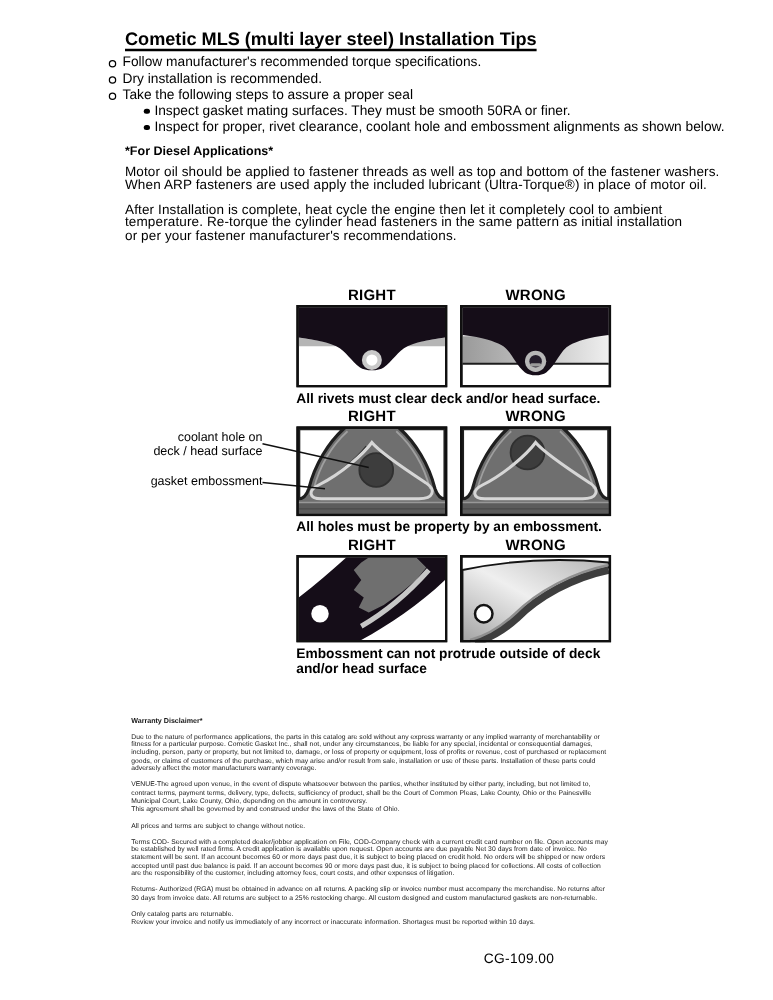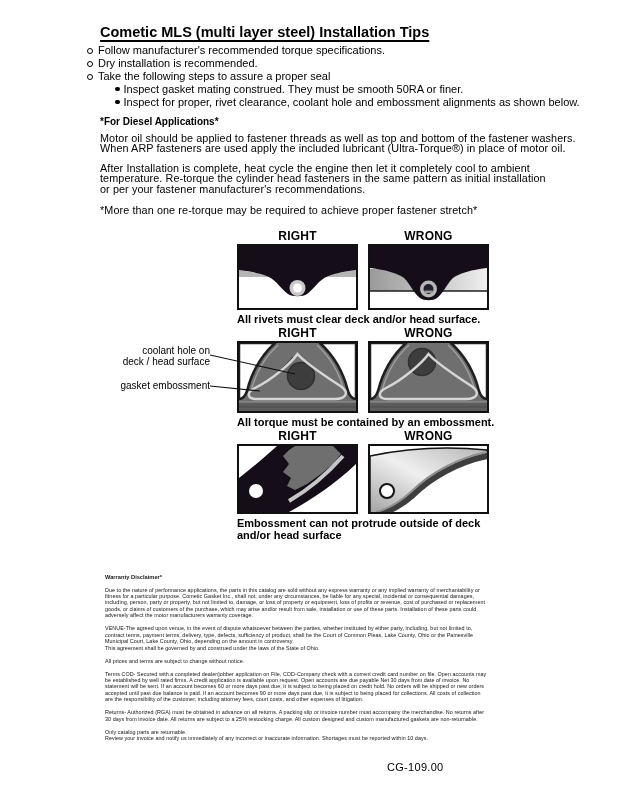--- a/index.html
+++ b/index.html
@@ -60,35 +60,34 @@
     <div class="tip-row">
       <span class="bullet-o"></span>
       <span>Dry installation is recommended.</span>
     </div>
     <div class="tip-row">
       <span class="bullet-o"></span>
       <span>Take the following steps to assure a proper seal</span>
     </div>
     <div class="tip-row sub">
       <span class="bullet-f"></span>
-      <span>Inspect gasket mating construed.  They must be smooth 50RA or finer.</span>
+      <span>Inspect gasket mating surfaces.  They must be smooth 50RA or finer.</span>
     </div>
     <div class="tip-row sub">
       <span class="bullet-f"></span>
       <span>Inspect for proper, rivet clearance, coolant hole and embossment alignments as shown below.</span>
     </div>
   </div>
 
   <div class="diesel-heading">*For Diesel Applications*</div>
   <div class="body-para para2">After Installation is complete, heat cycle the engine then let it completely cool to ambient
 temperature. Re-torque the cylinder head fasteners in the same pattern as initial installation
 or per your fastener manufacturer's recommendations.</div>
   <div class="body-para para1">Motor oil should be applied to fastener threads as well as top and bottom of the fastener washers.
 When ARP fasteners are used apply the included lubricant (Ultra-Torque®) in place of motor oil.</div>
-  <div class="body-para note">*More than one re-torque may be required to achieve proper fastener stretch*</div>
 
   <div class="fig fig1">
     <div class="fig-labels">
       <div class="fig-label">RIGHT</div>
       <div class="fig-label">WRONG</div>
     </div>
     <div class="fig-panels">
       <svg width="121" height="66" viewBox="0 0 121 66">
         <rect x="1" y="1" width="119" height="64" fill="#ffffff" stroke="#101010" stroke-width="2"></rect>
         <polygon points="2,26 46,33 2,33" fill="#b5b5b5"></polygon>
@@ -146,21 +145,21 @@
         <line x1="2" y1="66" x2="119" y2="66" stroke="#4a4a4a" stroke-width="1"></line>
         <path d="M2,2 H38 C26,13 15,30 10,50 C8,56 5,58 2,58 Z" fill="#ffffff" stroke="#1f1f1f" stroke-width="2.5"></path>
         <path d="M119,2 H83 C95,13 106,30 111,50 C113,56 116,58 119,58 Z" fill="#ffffff" stroke="#1f1f1f" stroke-width="2.5"></path>
         <path d="M41,4 C29,15 19,31 14,50" fill="none" stroke="#9f9f9f" stroke-width="1.4"></path>
         <path d="M80,4 C92,15 102,31 107,50" fill="none" stroke="#9f9f9f" stroke-width="1.4"></path>
         <circle cx="54" cy="21" r="13.5" fill="#3d3d3d" stroke="#303030" stroke-width="1.5"></circle>
         <path d="M60.5,13 C54,22 36,38 18,47 C9,51.5 10,58 20,58 L98,58 C110,58 112,51 104,45.5 C88,35 68,22 60.5,13 Z" fill="none" stroke="#d6d6d6" stroke-width="2.4"></path>
         <rect x="1" y="1" width="119" height="70" fill="none" stroke="#101010" stroke-width="2"></rect>
       </svg>
     </div>
-    <div class="fig-caption">All torque must be contained by an embossment.</div>
+    <div class="fig-caption">All holes must be property by an embossment.</div>
   </div>
 
   <div class="side-label label-coolant">coolant hole on
 deck / head surface</div>
   <div class="side-label label-embossment">gasket embossment</div>
   <svg class="leader-svg" width="100" height="48" viewBox="0 0 100 48">
     <line x1="5" y1="7" x2="90" y2="26" stroke="#101010" stroke-width="1.1"></line>
     <line x1="5" y1="38" x2="55" y2="43" stroke="#101010" stroke-width="1.1"></line>
   </svg>
 

